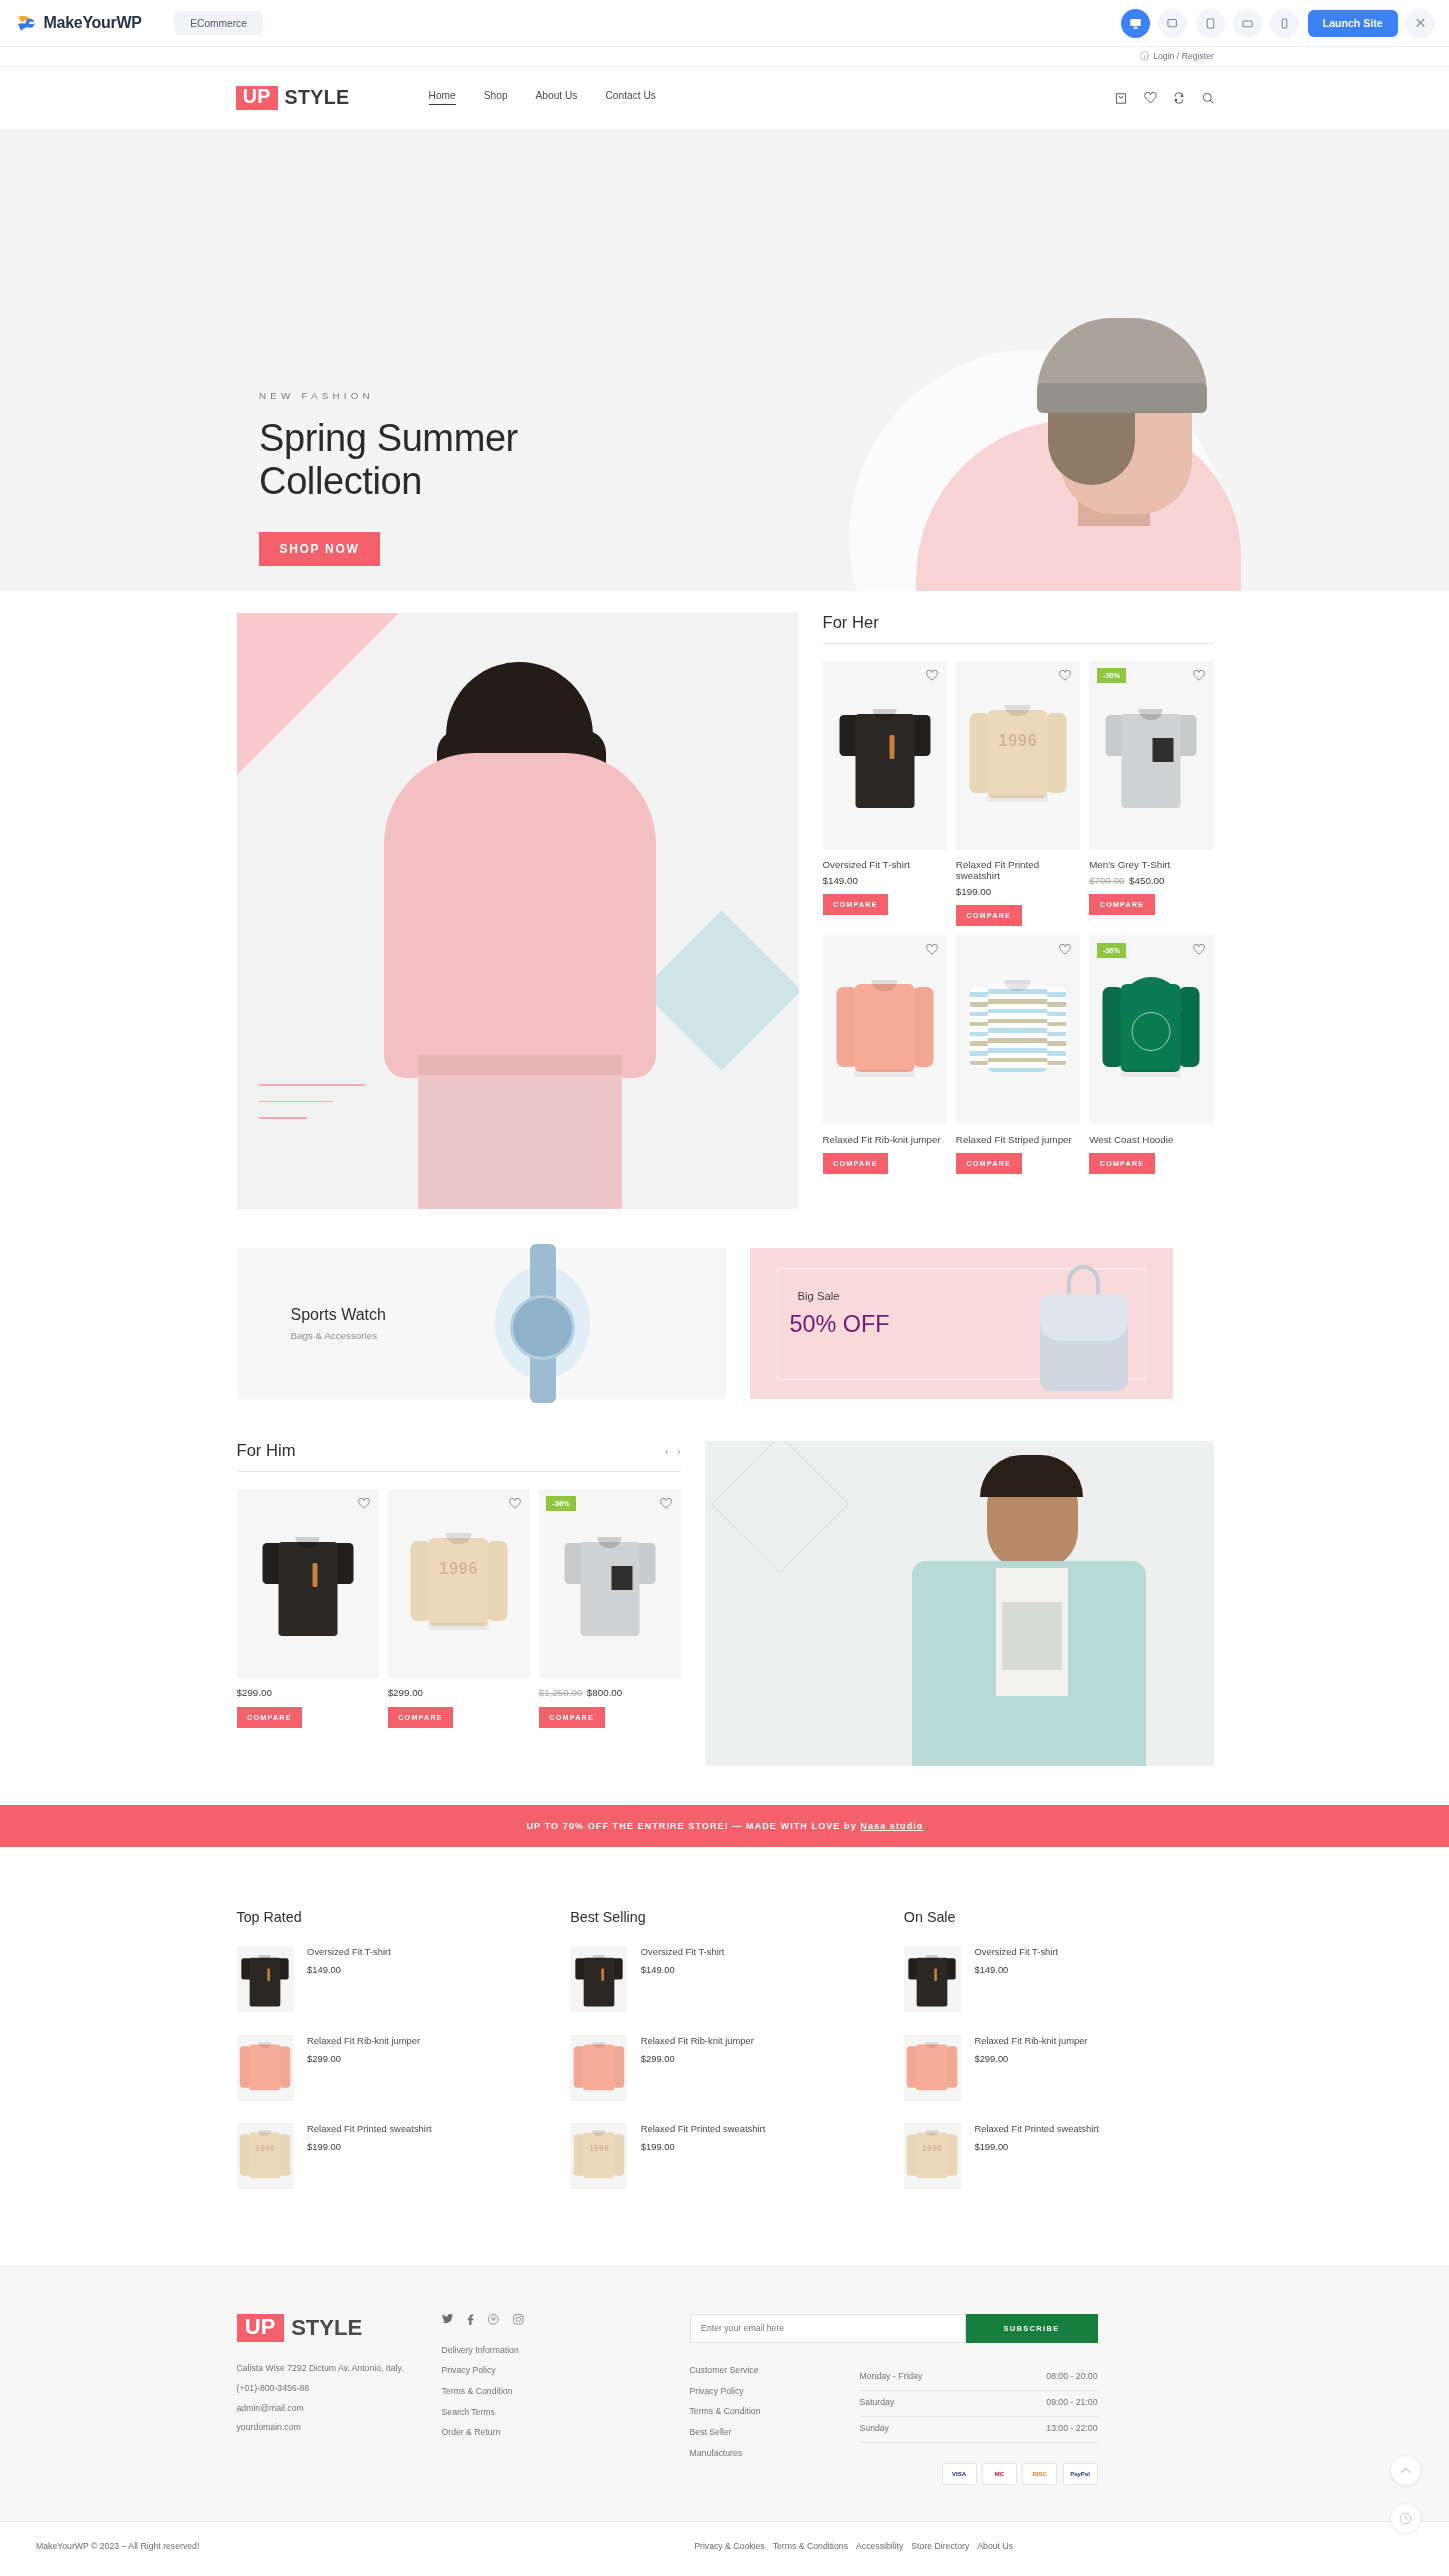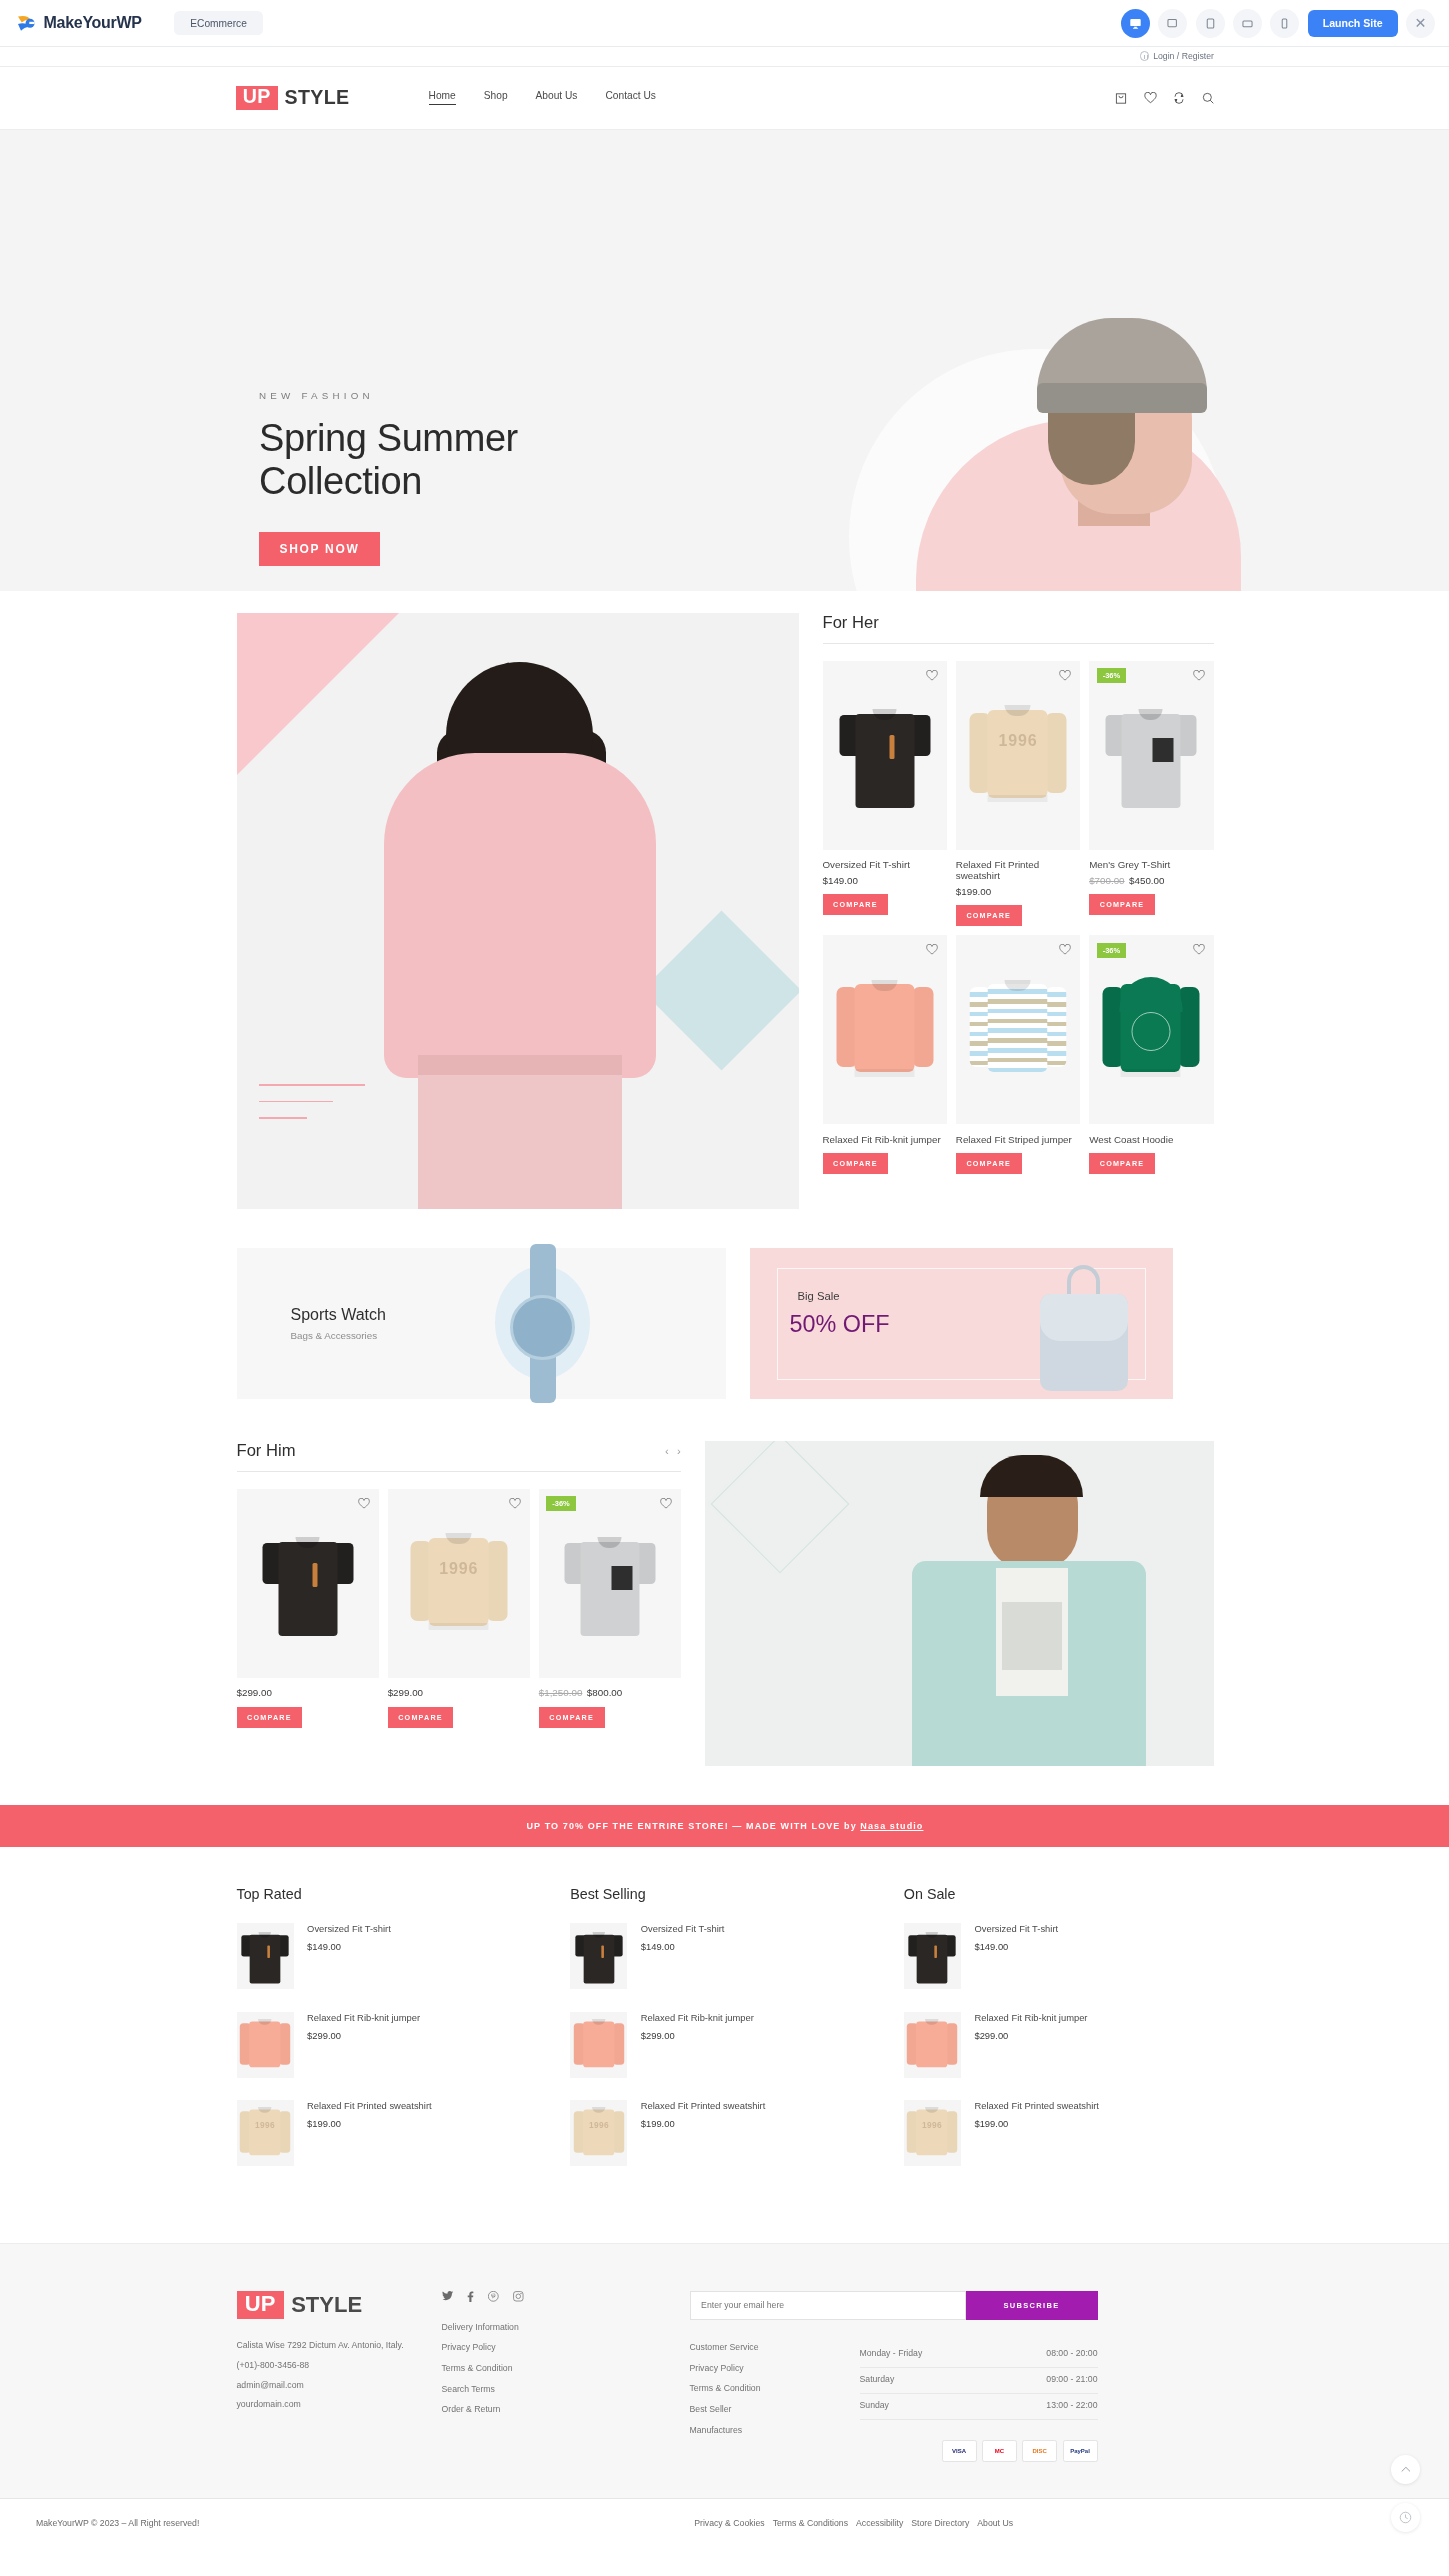--- a/index.html
+++ b/index.html
@@ -198,21 +198,21 @@
 
   
   .red-strip {
     margin-top:39px; background:#f4616a; height:42px; display:flex;
     align-items:center; justify-content:center;
   }
   .red-strip .t { color:#fff; font-size:9px; font-weight:bold; letter-spacing:1.1px; }
   .red-strip .t a { color:#fff; text-decoration:underline; }
 
   
-  .lists { display:flex; gap:24px; padding:39px 0 54px; }
+  .lists { display:flex; gap:24px; padding:62px 0 54px; }
   .lcol { flex:1; }
   .lcol h3 { font-size:14.3px; color:#2e2e2e; font-weight:normal; margin-bottom:21px; }
   .litem { display:flex; gap:13.6px; margin-bottom:22.6px; }
   .lthumb { width:57px; height:66px; background:#f5f5f5; position:relative; flex:0 0 57px; overflow:hidden; }
   .lthumb .g { transform:translate(-50%,-50%) scale(.52); }
   .ltxt .n { font-size:9.4px; color:#4a4a4a; }
   .ltxt .p { font-size:9.4px; color:#3a3a3a; margin-top:6.8px; }
 
   
   .footer { background:#f7f7f7; padding:47px 0 0; border-top:0.8px solid #ededed; }
@@ -226,21 +226,21 @@
   .f-social { display:flex; gap:14.3px; margin-bottom:19.6px; color:#6b6b6b; }
   .f-social span { cursor:pointer; display:flex; }
   .f-links a, .f-svc a { display:block; font-size:8.7px; color:#737373; margin-bottom:10.6px; text-decoration:none; cursor:pointer; }
   .f-right { flex:1;margin-left:44px; }
   .news { display:flex; width:408px; margin-bottom:22.6px; }
   .news input {
     flex:1; border:0.8px solid #e2e2e2; background:#fff; padding:8.3px 10.6px;
     font-size:8.7px; color:#444; font-family:"Liberation Sans", sans-serif; outline:none;
   }
   .news button {
-    background:#a21caf; color:#fff; border:none; cursor:pointer; width:132px;
+    background:#15803d; color:#fff; border:none; cursor:pointer; width:132px;
     font-size:7.5px; font-weight:bold; letter-spacing:1.3px;
     font-family:"Liberation Sans", sans-serif;
   }
   .f-cols { display:flex; }
   .f-svc { width:170px; }
   .f-hours { width:238px; }
   .hrow { display:flex; justify-content:space-between; font-size:8.7px; color:#737373;
           padding:6px 0 9px; border-bottom:0.8px solid #e8e8e8; }
   .hrow:last-of-type { border-bottom:none; }
   .pays { display:flex; gap:5.3px; margin-top:19.6px; justify-content:flex-end; }

